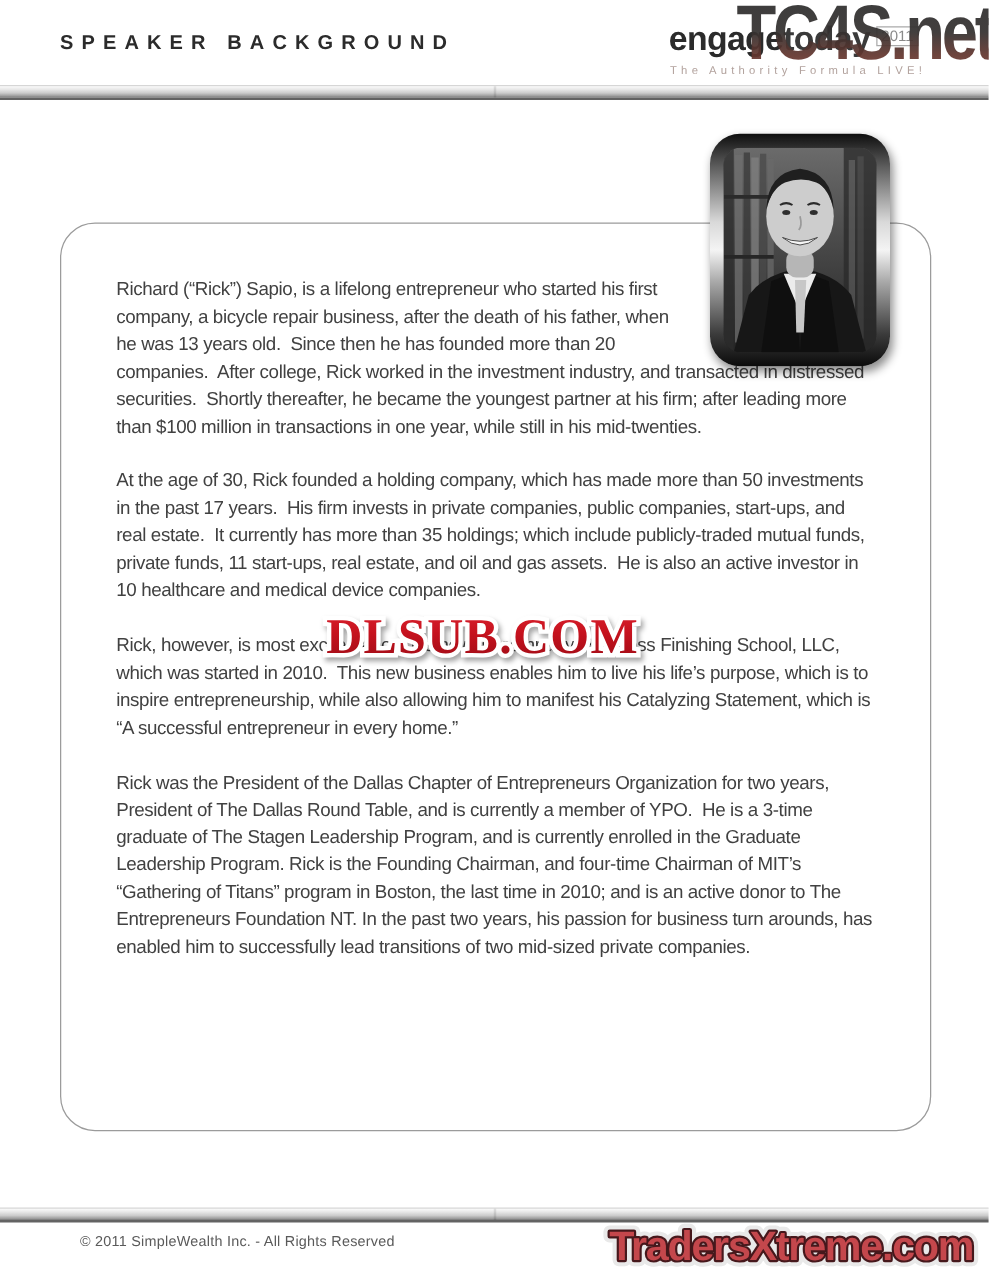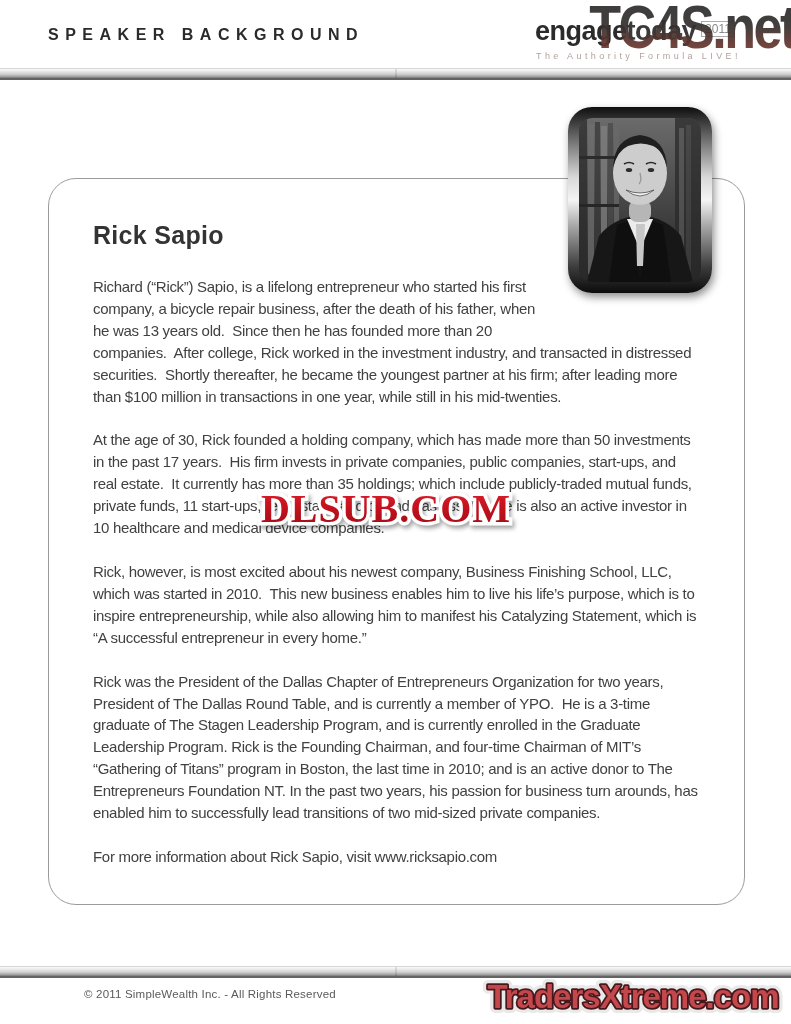--- a/index.html
+++ b/index.html
@@ -77,21 +77,21 @@
     font-size:15px; letter-spacing:-0.3px; line-height:21.9px; color:#414141;
     margin-bottom:22px; white-space:pre-wrap;
   }
   .photo-spacer { float:right; width:158px; height:44px; }
 
   
   .wm-dlsub { position:absolute; left:236px; top:482px; z-index:7; }
 
   
   .copyright {
-    position:absolute; left:84px; top:988px;
+    position:absolute; left:64px; top:988px;
     font-size:11.5px; color:#5a5a5a; letter-spacing:0.2px;
   }
   .wm-traders { position:absolute; right:-2px; top:972px; z-index:7; }
 </style>
 </head>
 <body>
 
 <div class="page">
 
   <div class="page-title">SPEAKER BACKGROUND</div>
@@ -147,27 +147,25 @@
         <ellipse cx="72" cy="52" rx="3.2" ry="2" fill="#2e2e2e"></ellipse>
         <path d="M45,46 Q50,43 55,46" stroke="#2a2a2a" stroke-width="1.6" fill="none"></path>
         <path d="M67,46 Q72,43 77,46" stroke="#2a2a2a" stroke-width="1.6" fill="none"></path>
         <path d="M61,55 Q63,63 60,66" stroke="#9a9a9a" stroke-width="1.4" fill="none"></path>
         <path d="M47,72 Q61,84 75,72 Q61,78 47,72 Z" fill="#f5f5f5" stroke="#4a4a4a" stroke-width="0.8"></path>
       </svg>
     </div>
   </div>
 
   <div class="content-card">
-    <div class="speaker-name">Rick Sapio</div>
     <div class="bio">
       <p><span class="photo-spacer"></span><span>Richard (“Rick”) Sapio, is a lifelong entrepreneur who started his first company, a bicycle repair business, after the death of his father, when he was 13 years old.  Since then he has founded more than 20 companies.  After college, Rick worked in the investment industry, and transacted in distressed securities.  Shortly thereafter, he became the youngest partner at his firm; after leading more than $100 million in transactions in one year, while still in his mid-twenties.</span></p>
       <p>At the age of 30, Rick founded a holding company, which has made more than 50 investments in the past 17 years.  His firm invests in private companies, public companies, start-ups, and real estate.  It currently has more than 35 holdings; which include publicly-traded mutual funds, private funds, 11 start-ups, real estate, and oil and gas assets.  He is also an active investor in 10 healthcare and medical device companies.</p>
       <p>Rick, however, is most excited about his newest company, Business Finishing School, LLC, which was started in 2010.  This new business enables him to live his life’s purpose, which is to inspire entrepreneurship, while also allowing him to manifest his Catalyzing Statement, which is “A successful entrepreneur in every home.”</p>
       <p>Rick was the President of the Dallas Chapter of Entrepreneurs Organization for two years, President of The Dallas Round Table, and is currently a member of YPO.  He is a 3-time graduate of The Stagen Leadership Program, and is currently enrolled in the Graduate Leadership Program. Rick is the Founding Chairman, and four-time Chairman of MIT’s “Gathering of Titans” program in Boston, the last time in 2010; and is an active donor to The Entrepreneurs Foundation NT. In the past two years, his passion for business turn arounds, has enabled him to successfully lead transitions of two mid-sized private companies.</p>
-      <p>For more information about Rick Sapio, visit www.ricksapio.com</p>
     </div>
   </div>
 
   <div class="wm-dlsub">
     <svg width="300" height="54" viewBox="0 0 300 54">
       <defs>
         <linearGradient id="redGrad" x1="0" y1="0" x2="0" y2="1">
           <stop offset="0" stop-color="#de2430"></stop>
             <stop offset="0.45" stop-color="#c6121e"></stop>
             <stop offset="1" stop-color="#9d0c16"></stop>

